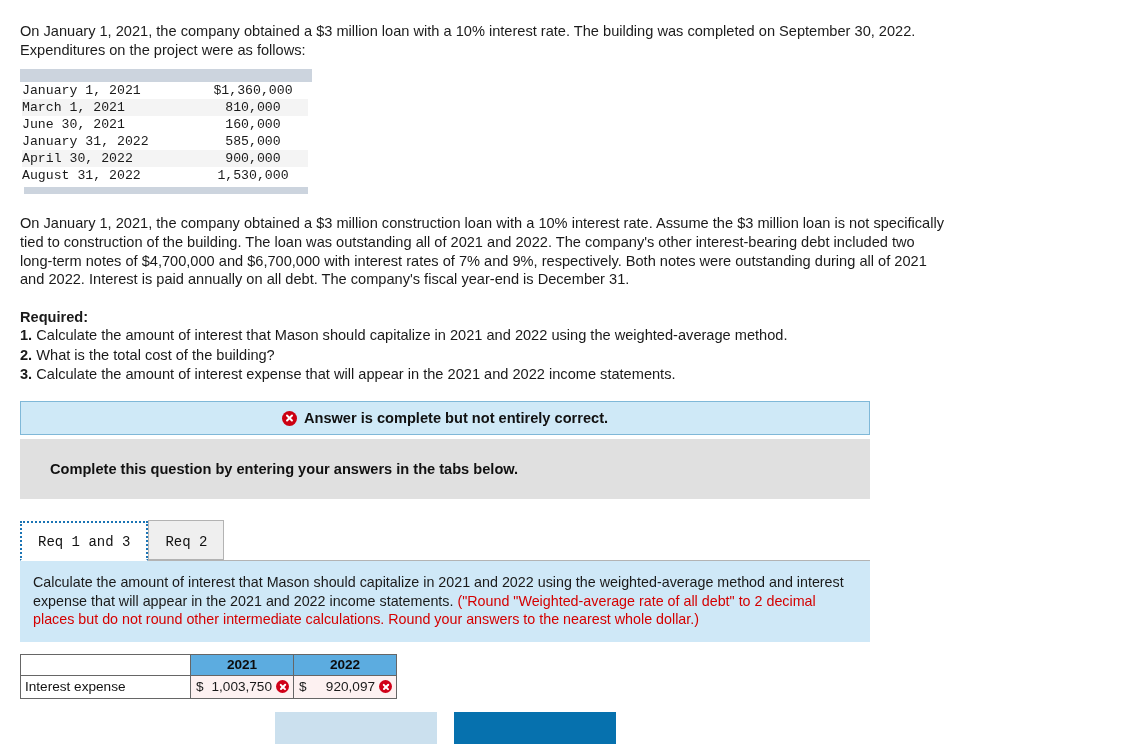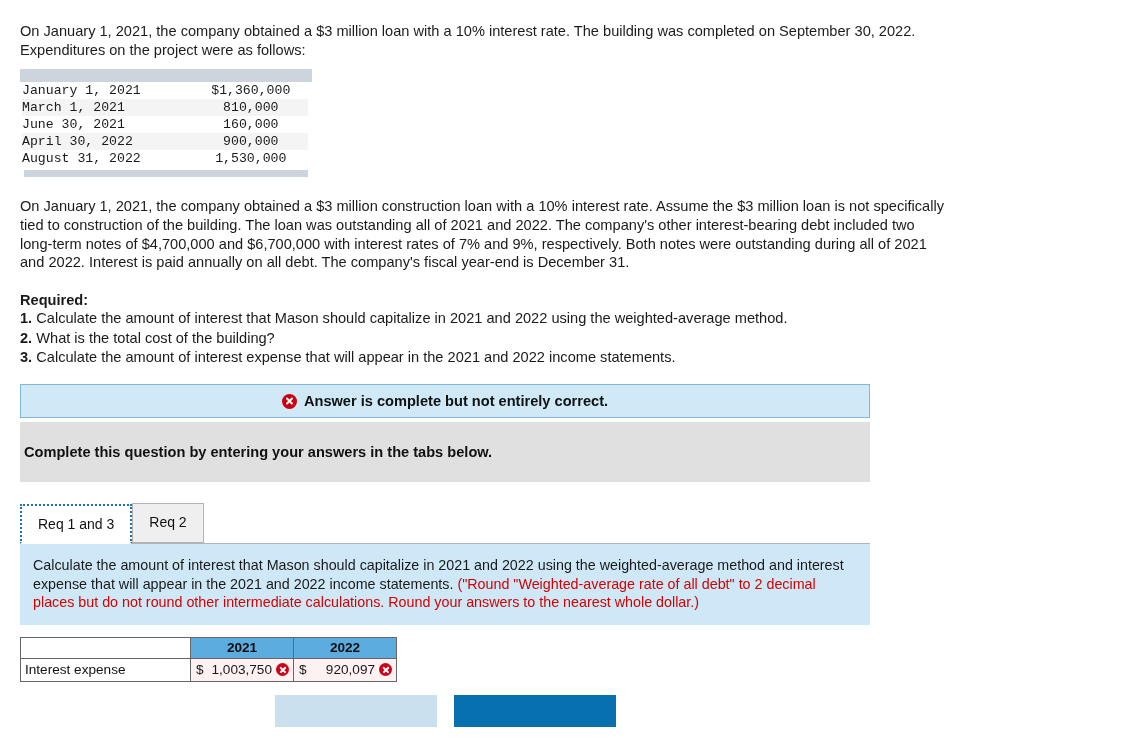--- a/index.html
+++ b/index.html
@@ -126,21 +126,21 @@
     border-radius: 1px;
   }
   .xicon::before { transform: rotate(45deg); }
   .xicon::after  { transform: rotate(-45deg); }
 
   
   .grey-panel {
     width: 850px;
     background: #e0e0e0;
     box-sizing: border-box;
-    padding: 22px 0 22px 4px;
+    padding: 22px 0 22px 30px;
     margin-top: 4px;
   }
   .grey-panel-text {
     font-weight: bold;
     font-size: 14.6px;
     color: #111;
   }
 
   
   .tabstrip {
@@ -151,22 +151,23 @@
     border-bottom: 1px solid #b3b3b3;
     box-sizing: border-box;
     height: 40px;
   }
   .tab {
     font-size: 14px;
     padding: 10px 16px 9px 16px;
     box-sizing: border-box;
     height: 40px;
     display: flex;
-    align-items: flex-start;
+    align-items: flex-end;
     cursor: pointer;
+    font-family: Liberation Mono, monospace;
   }
   .tab-active {
     background: #ffffff;
     border: 2px dotted #1a74b4;
     border-bottom: 2px solid #ffffff;
     margin-bottom: -1px;
     color: #111;
   }
   .tab-inactive {
     background: #efefef;
@@ -302,20 +303,24 @@
           <td class="exp-date">January 1, 2021</td>
           <td class="exp-amt">$1,360,000</td>
         </tr>
         <tr class="alt">
           <td class="exp-date">March 1, 2021</td>
           <td class="exp-amt">810,000</td>
         </tr>
         <tr>
           <td class="exp-date">June 30, 2021</td>
           <td class="exp-amt">160,000</td>
+        </tr>
+        <tr>
+          <td class="exp-date">January 31, 2022</td>
+          <td class="exp-amt">585,000</td>
         </tr>
         <tr class="alt">
           <td class="exp-date">April 30, 2022</td>
           <td class="exp-amt">900,000</td>
         </tr>
         <tr>
           <td class="exp-date">August 31, 2022</td>
           <td class="exp-amt">1,530,000</td>
         </tr>
       </tbody>

